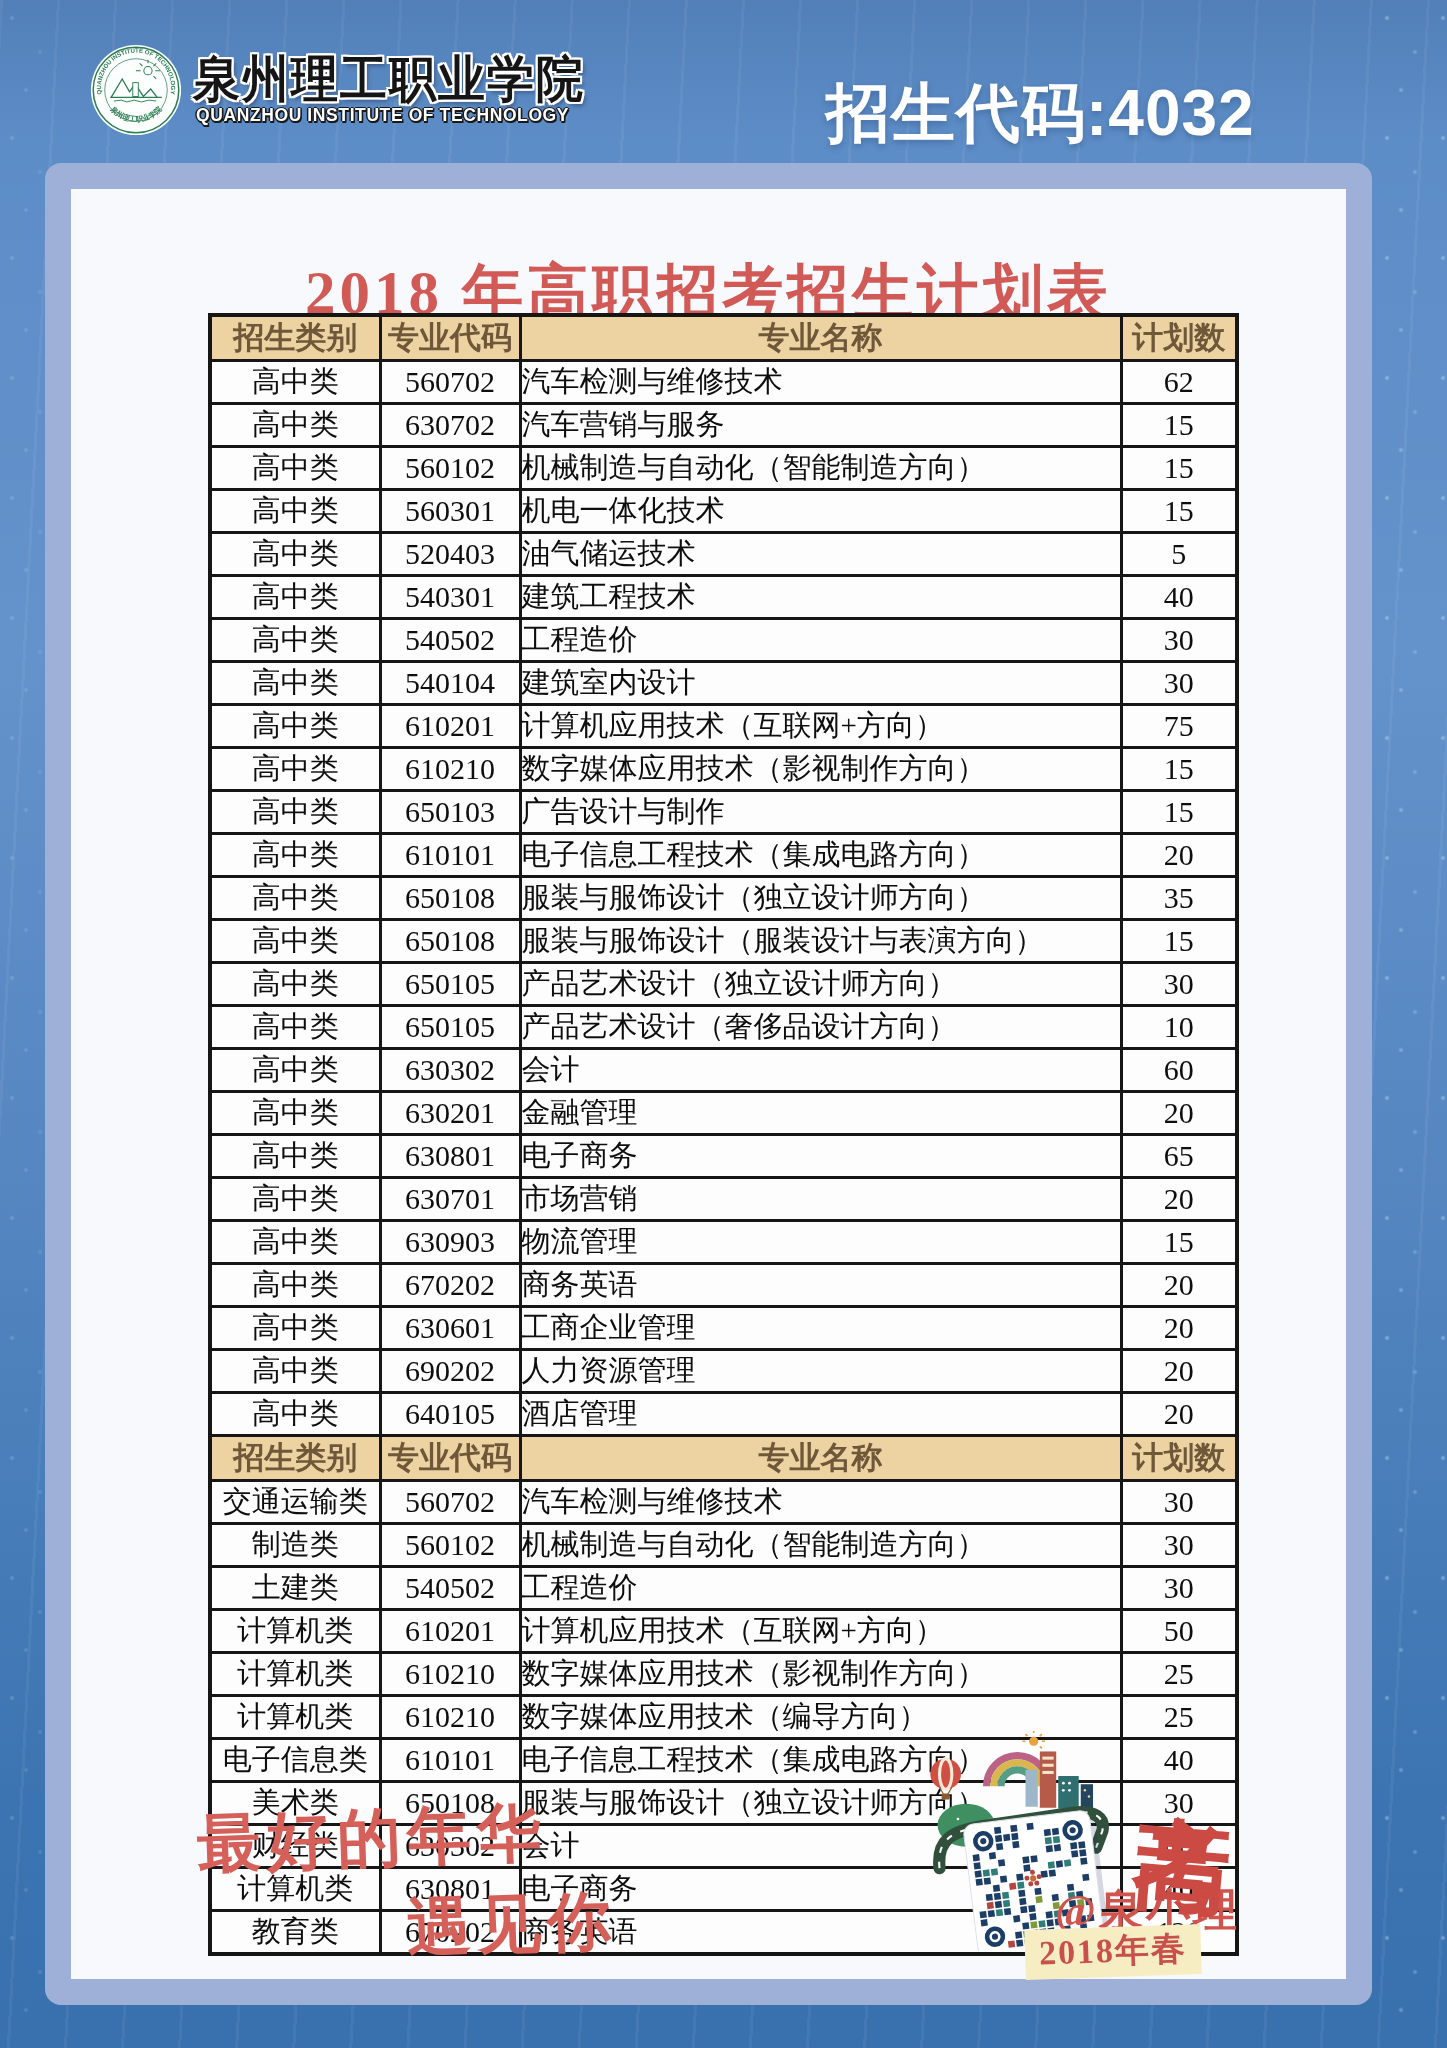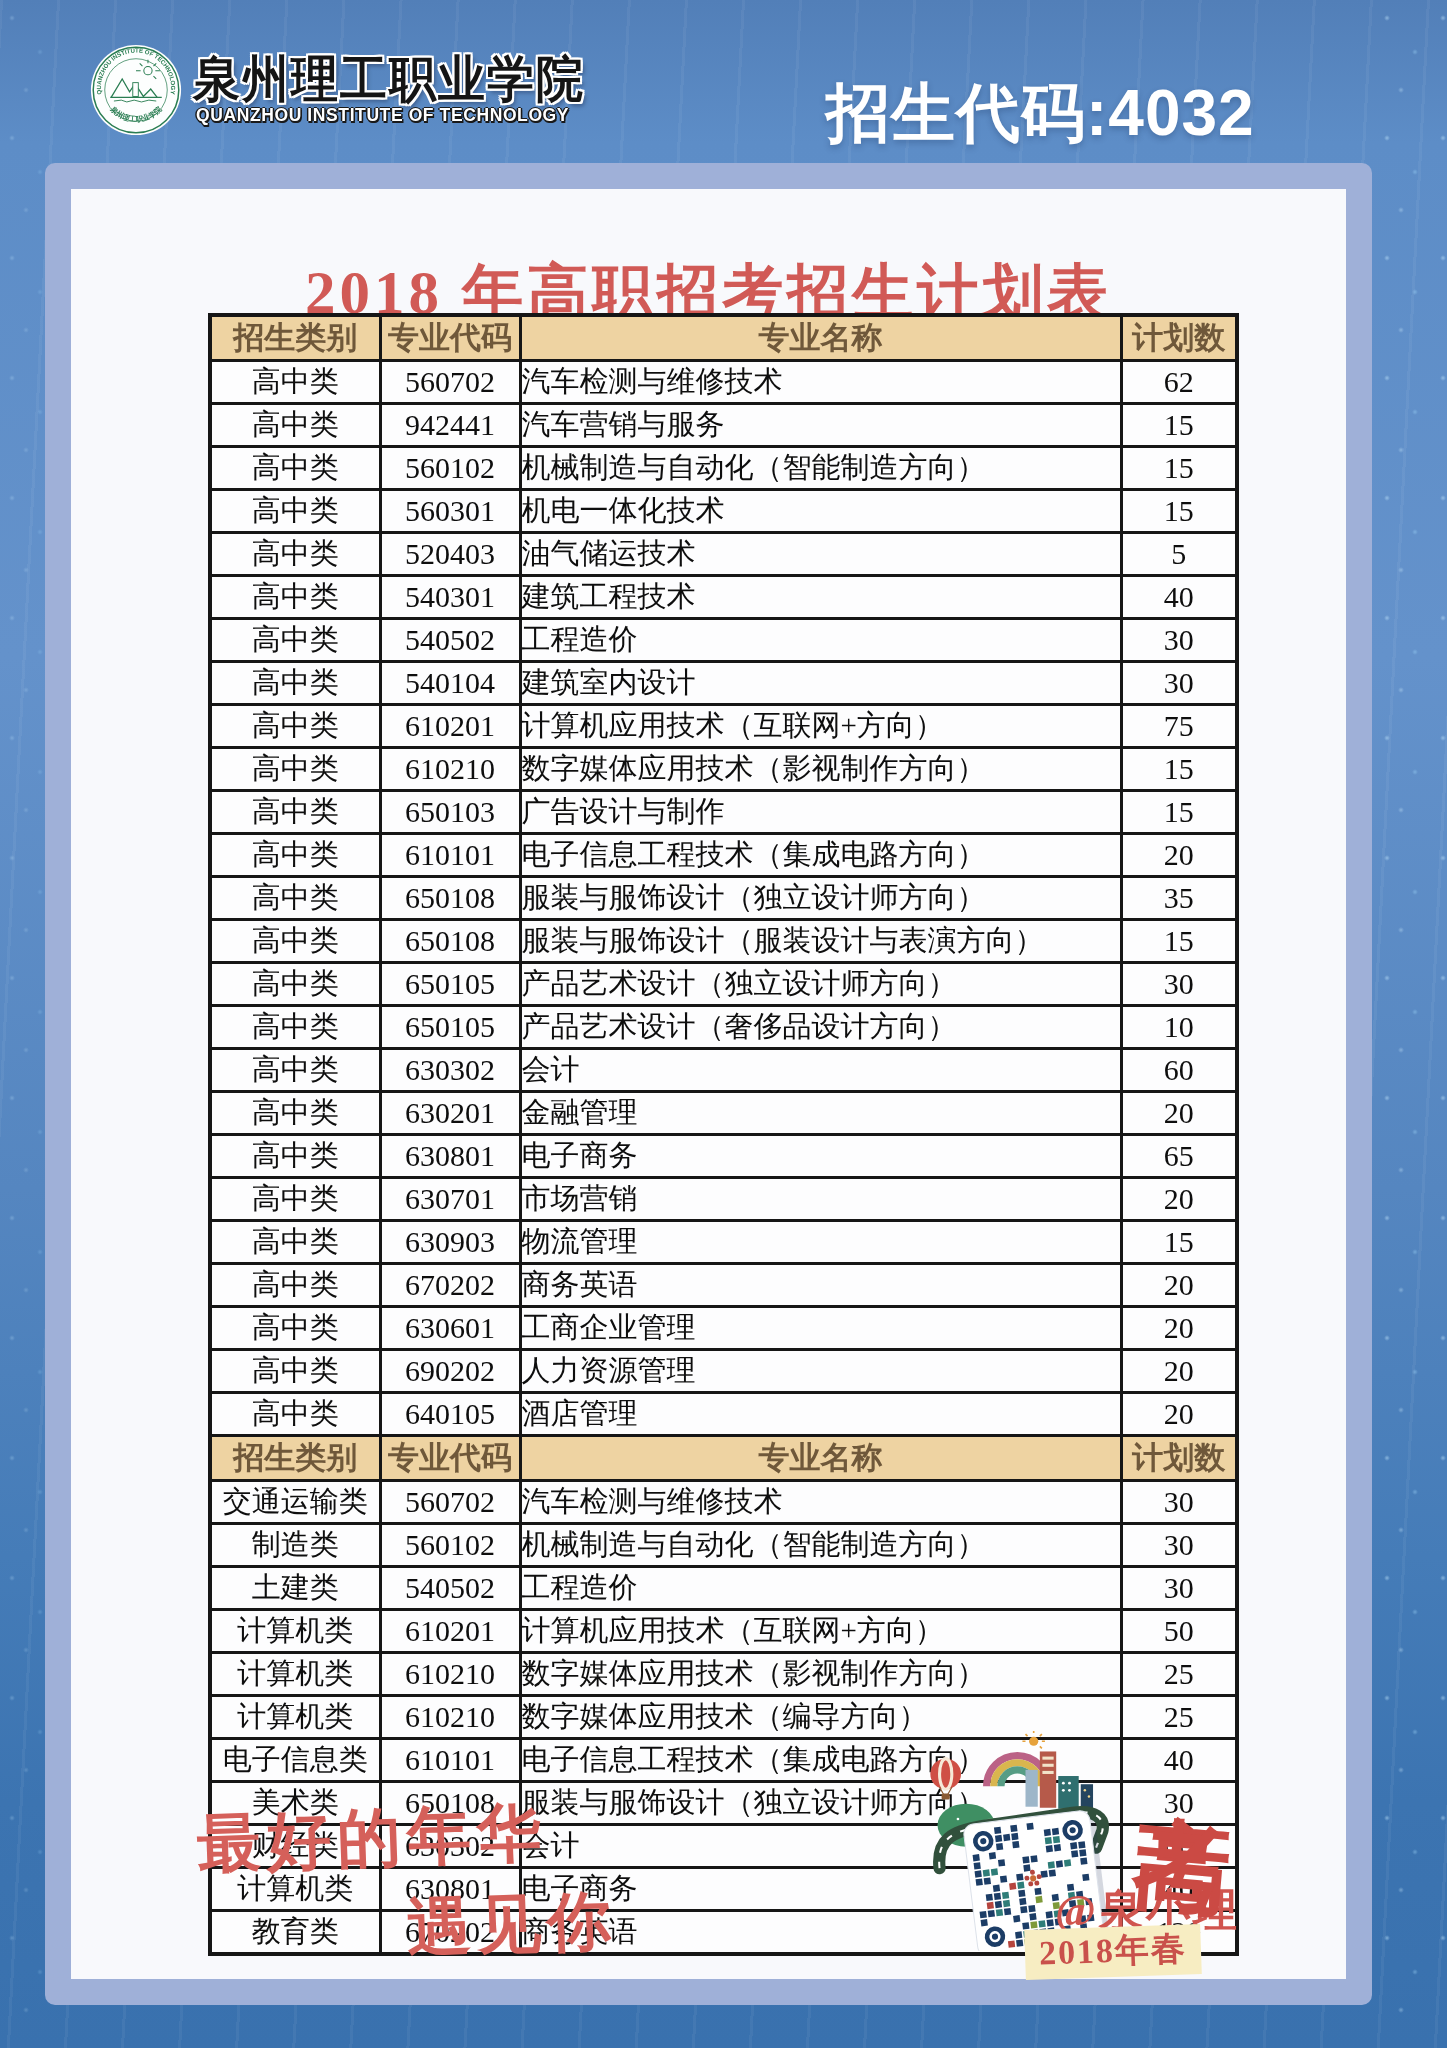--- a/index.html
+++ b/index.html
@@ -40,21 +40,21 @@
   }
   .adm-code{
     position:absolute;left:826px;top:70px;font-size:64px;font-weight:800;color:#ffffff;
     font-family:"Liberation Sans","DejaVu Sans",sans-serif;letter-spacing:1px;white-space:nowrap;
     text-shadow:0 3px 6px rgba(10,30,70,.25);
   }
 
   
   .card{
     position:absolute;left:45px;top:163px;width:1327px;height:1842px;box-sizing:border-box;
-    border:26px solid #9fb0d8;border-radius:10px;background:#f8f9fc;
+    border:26px solid #9fb0d8;border-radius:16px;background:#f8f9fc;
   }
   .card-title{
     position:absolute;left:0;top:22px;width:100%;text-align:center;
     font-size:61px;font-weight:800;color:#d15a56;letter-spacing:4px;white-space:nowrap;
   }
 
   
   .table-wrap{position:absolute;left:137px;top:124px;width:1027px;}
   table.plan{width:1027px;table-layout:fixed;border-collapse:collapse;background:#fdfdfe;border:4px solid #161616;}
   table.plan th,table.plan td{border:3px solid #161616;padding:0;vertical-align:middle;}
@@ -144,21 +144,21 @@
             <th class="c3">计划数</th>
           </tr>
           <tr>
             <td class="c0">高中类</td>
             <td class="c1">560702</td>
             <td class="c2">汽车检测与维修技术</td>
             <td class="c3">62</td>
           </tr>
           <tr>
             <td class="c0">高中类</td>
-            <td class="c1">942441</td>
+            <td class="c1">630702</td>
             <td class="c2">汽车营销与服务</td>
             <td class="c3">15</td>
           </tr>
           <tr>
             <td class="c0">高中类</td>
             <td class="c1">560102</td>
             <td class="c2">机械制造与自动化（智能制造方向）</td>
             <td class="c3">15</td>
           </tr>
           <tr>

